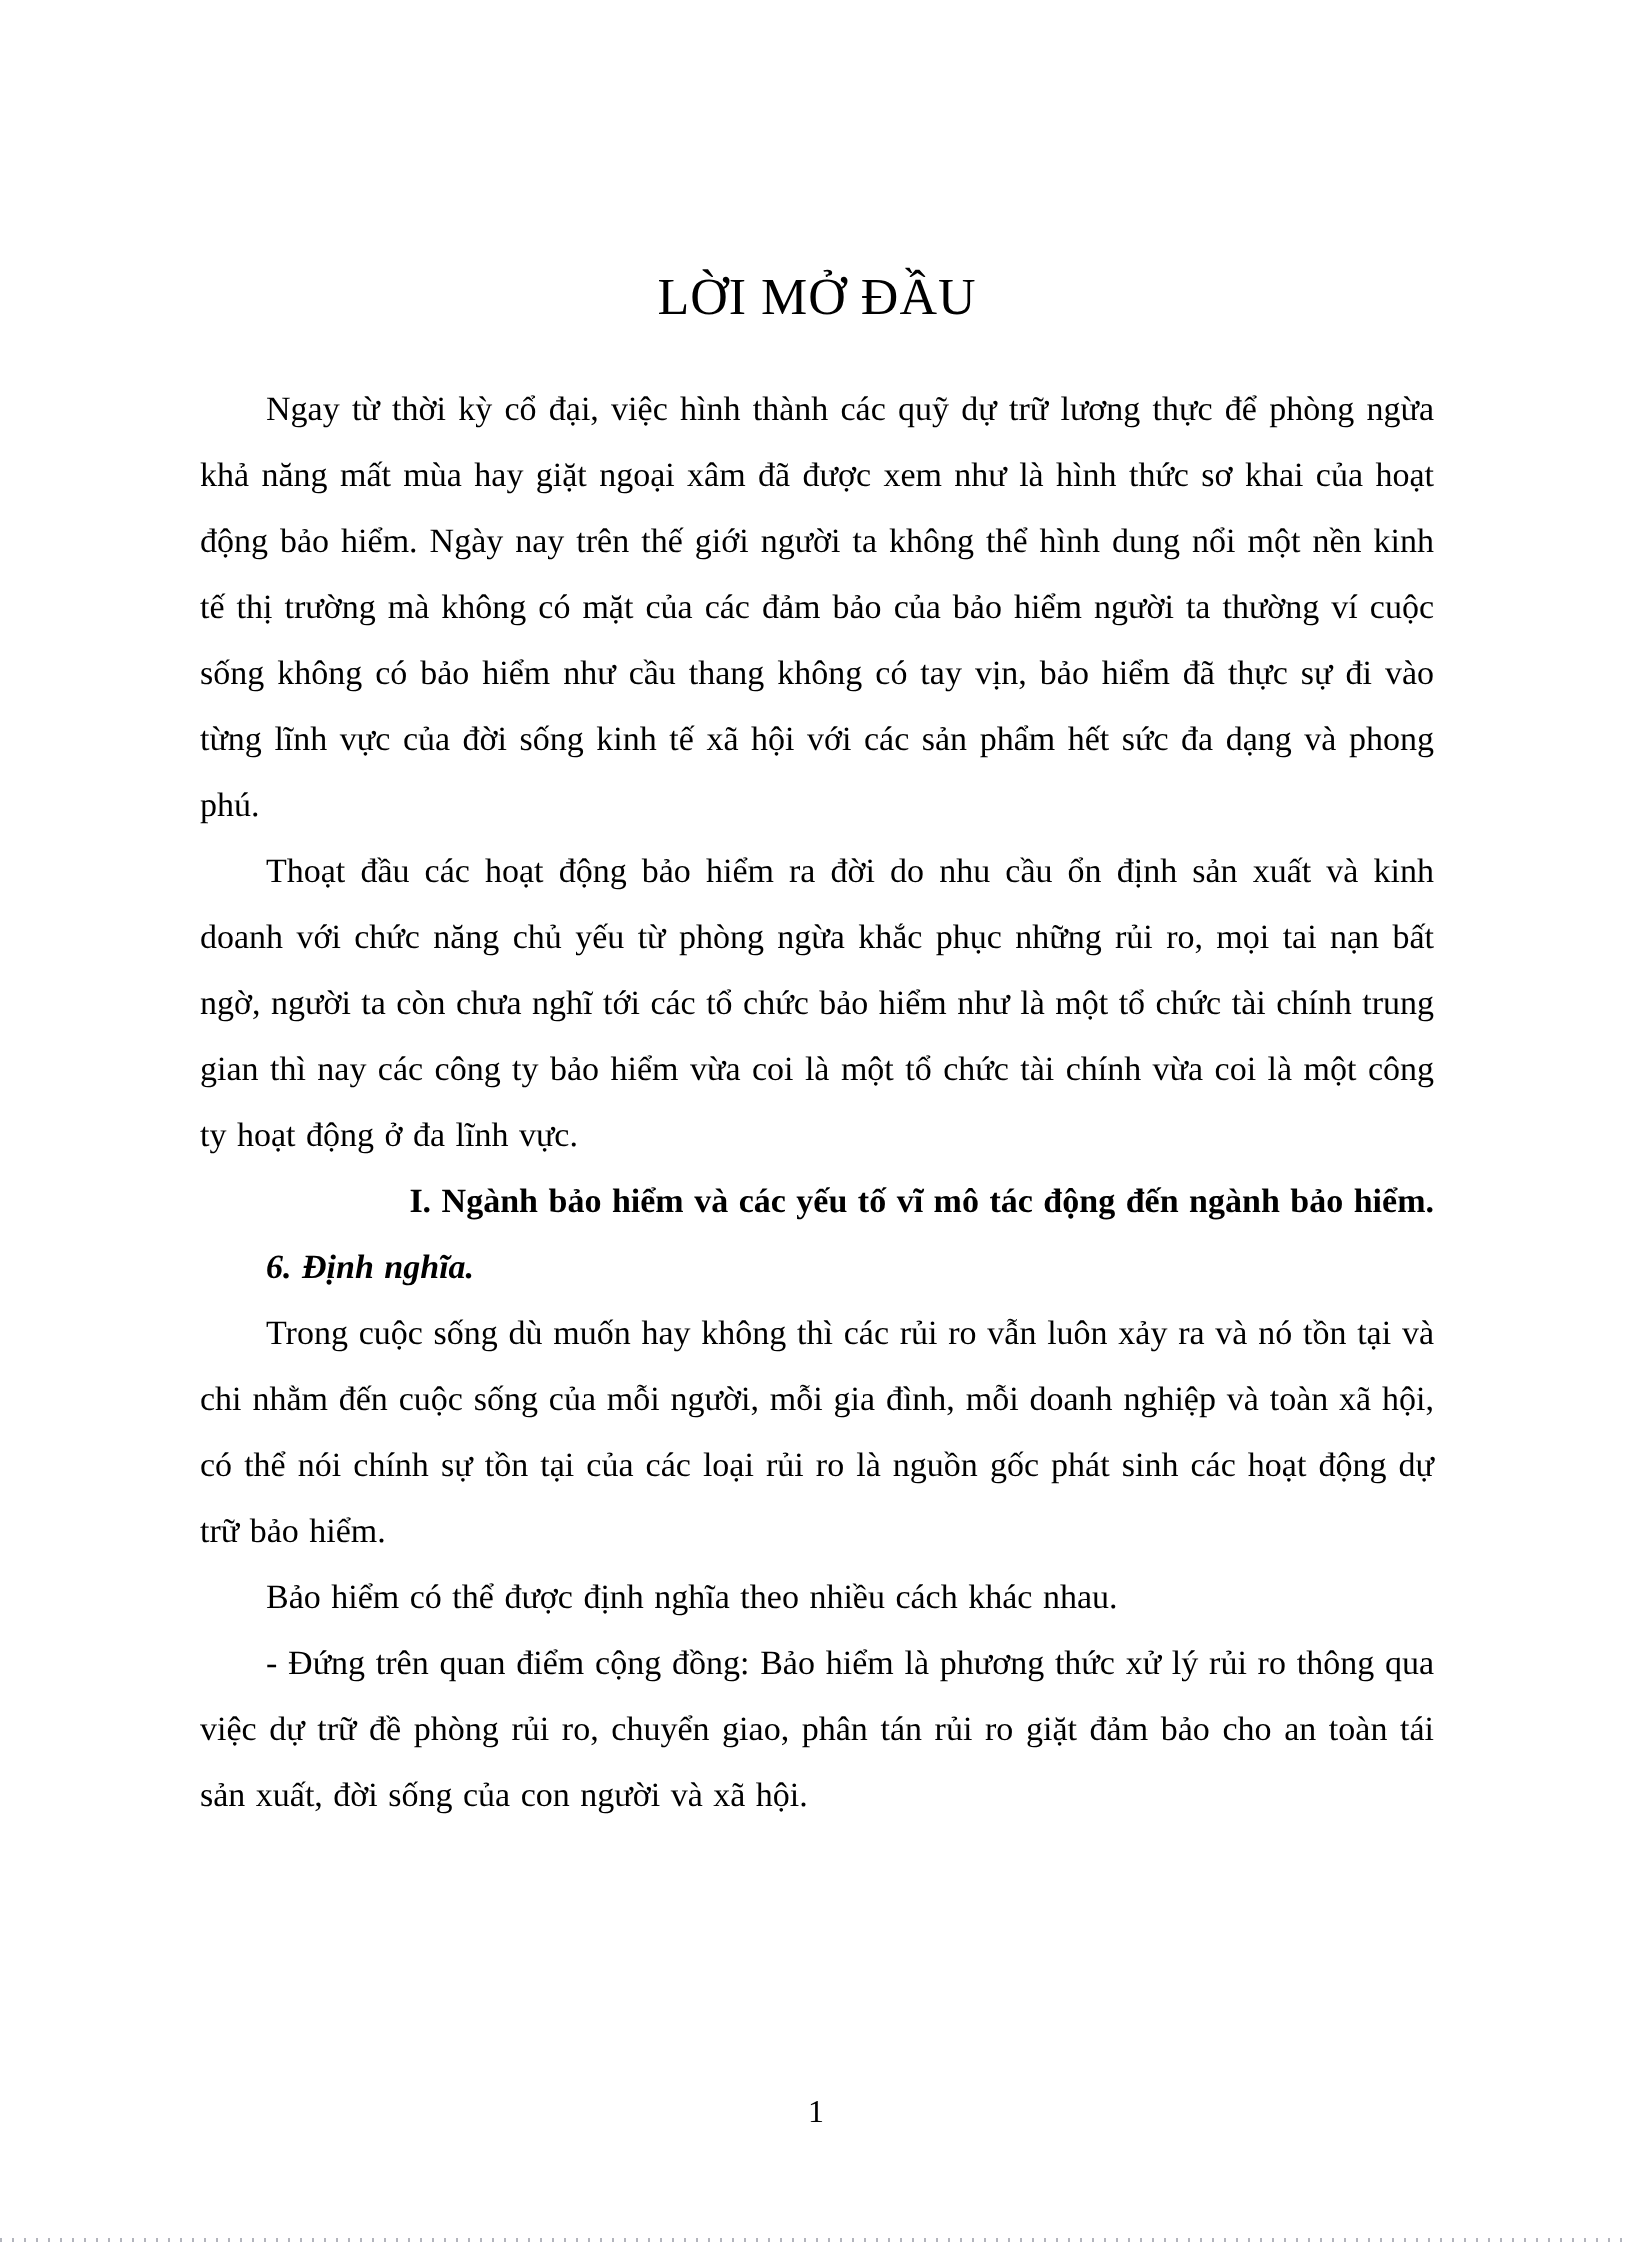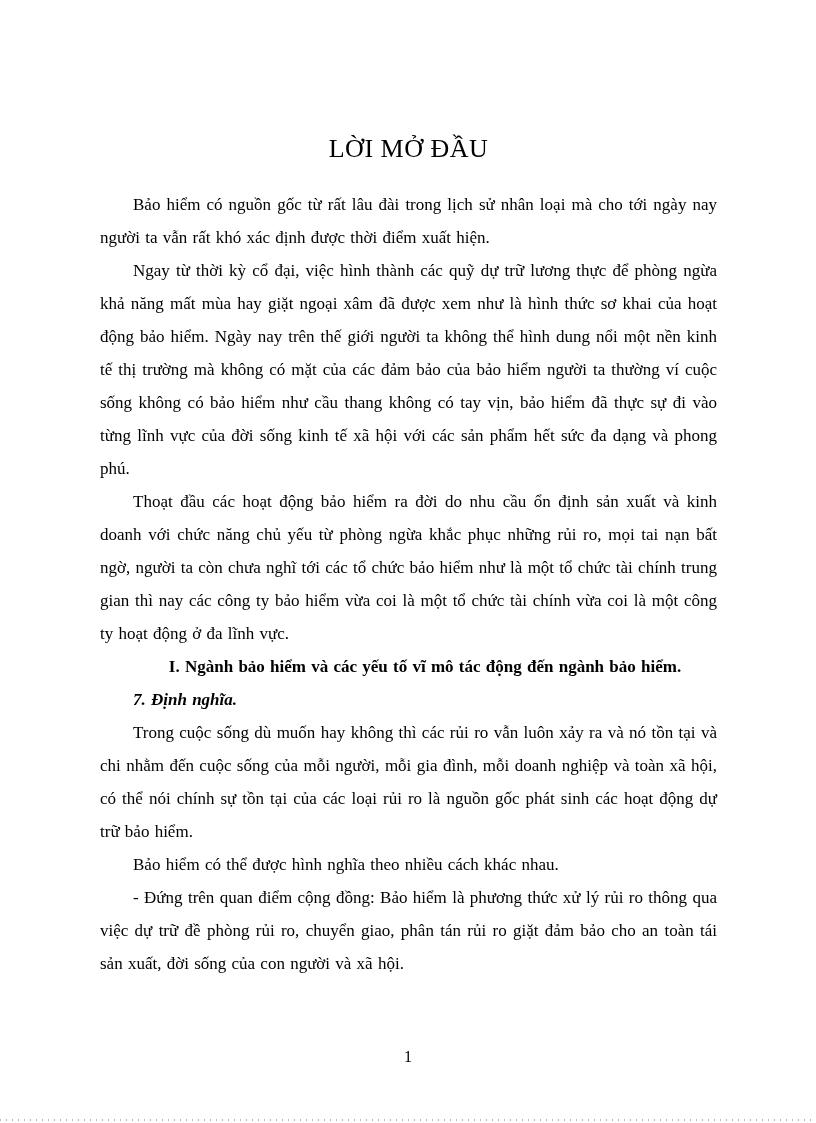--- a/index.html
+++ b/index.html
@@ -33,21 +33,21 @@
   .para {
     font-size: 17px;
     line-height: 33px;
     margin: 0;
     text-align: justify;
     text-indent: 33px;
     word-spacing: 1px;
   }
   .heading {
     font-weight: bold;
-    text-align: center;
+    text-align: right;
   }
   .subheading {
     font-weight: bold;
     font-style: italic;
     text-align: left;
   }
   .page-number {
     position: absolute;
     top: 1047px;
     left: 0;
@@ -71,33 +71,32 @@
     background-size: auto 2px;
   }
 </style>
 </head>
 <body>
 
 <div class="page">
   <div class="content">
     <h1 class="doc-title">LỜI MỞ ĐẦU</h1>
 
-    <p class="para">Bảo hiểm có nguồn gốc từ rất lâu đài trong lịch sử nhân loại mà cho tới ngày nay người ta vẫn rất khó xác định được thời điểm xuất hiện.</p>
 
     <p class="para">Ngay từ thời kỳ cổ đại, việc hình thành các quỹ dự trữ lương thực để phòng ngừa khả năng mất mùa hay giặt ngoại xâm đã được xem như là hình thức sơ khai của hoạt động bảo hiểm. Ngày nay trên thế giới người ta không thể hình dung nổi một nền kinh tế thị trường mà không có mặt của các đảm bảo của bảo hiểm người ta thường ví cuộc sống không có bảo hiểm như cầu thang không có tay vịn, bảo hiểm đã thực sự đi vào từng lĩnh vực của đời sống kinh tế xã hội với các sản phẩm hết sức đa dạng và phong phú.</p>
 
     <p class="para">Thoạt đầu các hoạt động bảo hiểm ra đời do nhu cầu ổn định sản xuất và kinh doanh với chức năng chủ yếu từ phòng ngừa khắc phục những rủi ro, mọi tai nạn bất ngờ, người ta còn chưa nghĩ tới các tổ chức bảo hiểm như là một tổ chức tài chính trung gian thì nay các công ty bảo hiểm vừa coi là một tổ chức tài chính vừa coi là một công ty hoạt động ở đa lĩnh vực.</p>
 
     <p class="para heading">I. Ngành bảo hiểm và các yếu tố vĩ mô tác động đến ngành bảo hiểm.</p>
 
-    <p class="para subheading">7. Định nghĩa.</p>
+    <p class="para subheading">6. Định nghĩa.</p>
 
     <p class="para">Trong cuộc sống dù muốn hay không thì các rủi ro vẫn luôn xảy ra và nó tồn tại và chi nhằm đến cuộc sống của mỗi người, mỗi gia đình, mỗi doanh nghiệp và toàn xã hội, có thể nói chính sự tồn tại của các loại rủi ro là nguồn gốc phát sinh các hoạt động dự trữ bảo hiểm.</p>
 
-    <p class="para">Bảo hiểm có thể được hình nghĩa theo nhiều cách khác nhau.</p>
+    <p class="para">Bảo hiểm có thể được định nghĩa theo nhiều cách khác nhau.</p>
 
     <p class="para">- Đứng trên quan điểm cộng đồng: Bảo hiểm là phương thức xử lý rủi ro thông qua việc dự trữ đề phòng rủi ro, chuyển giao, phân tán rủi ro giặt đảm bảo cho an toàn tái sản xuất, đời sống của con người và xã hội.</p>
   </div>
 
   <div class="page-number">1</div>
 
   <div class="page-boundary"></div>
 </div>
 
 </body></html>

